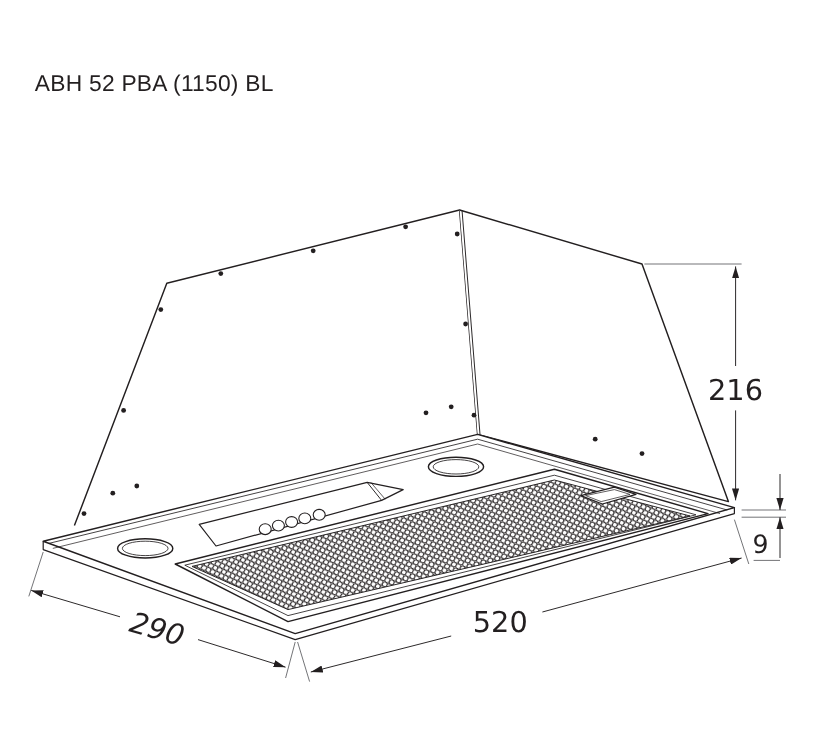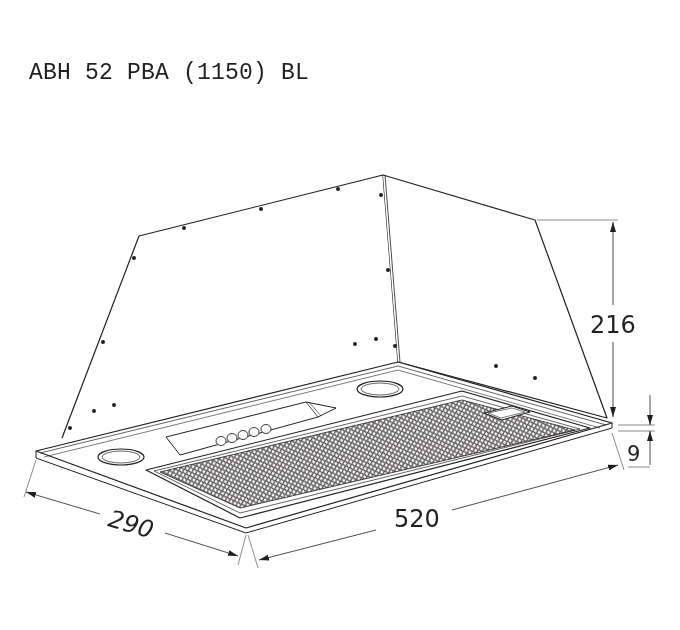--- a/index.html
+++ b/index.html
@@ -1,17 +1,17 @@
 <!DOCTYPE html>
 <html><head>
   <meta charset="utf-8">
   <style>
     html, body { margin: 0; padding: 0; background: #ffffff; }
     body { width: 680px; height: 630px; position: relative; overflow: hidden; font-family: "DejaVu Sans", sans-serif; }
-    .title { position: absolute; left: 29px; top: 60px; font-size: 23px; color: #231f20; letter-spacing: 0.2px; font-family: Liberation Mono, monospace; }
+    .title { position: absolute; left: 29px; top: 60px; font-size: 19px; color: #231f20; letter-spacing: 0.2px; font-family: Liberation Sans, sans-serif; }
     svg.drawing { position: absolute; left: 0; top: 0; }
     .dim-label { font-family: "DejaVu Sans", sans-serif; fill: #231f20; }
   </style>
 </head>
 <body>
 
 <div class="title">ABH 52 PBA (1150) BL</div>
 
 <svg class="drawing" width="680" height="630" viewBox="0 0 680 630" xmlns="http://www.w3.org/2000/svg">
   <defs>

